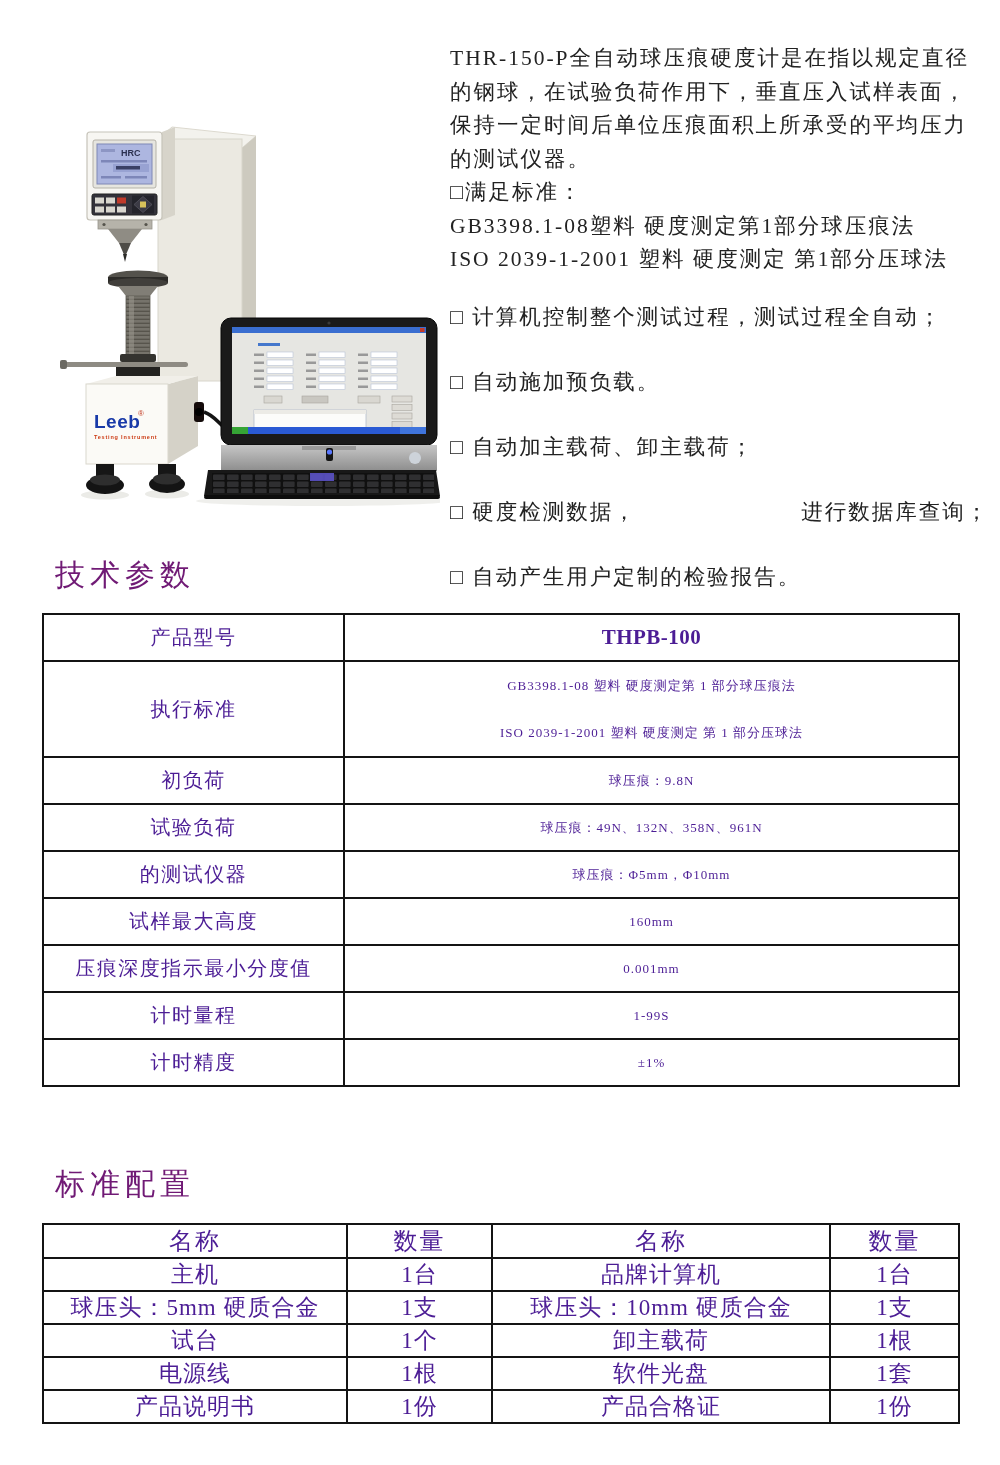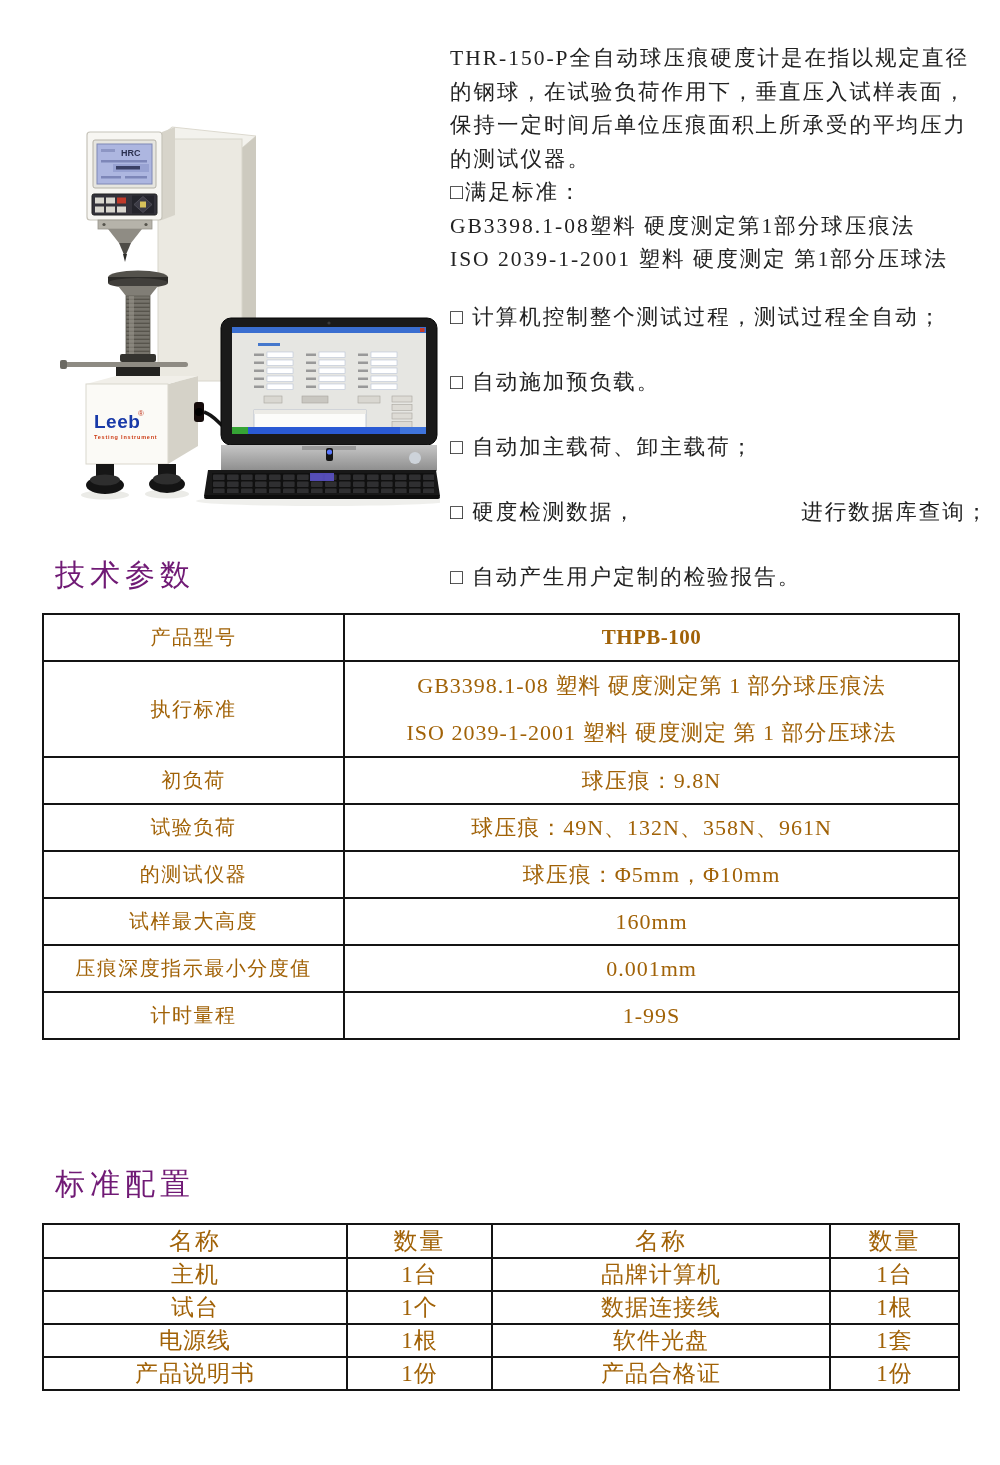--- a/index.html
+++ b/index.html
@@ -21,26 +21,26 @@
   }
   .sec-title{
     position:absolute;left:55px;margin:0;font-weight:normal;
     font-size:30px;letter-spacing:5px;color:#701a75;
   }
   #tech-title{top:555px;}
   #config-title{top:1164px;}
   table{border-collapse:collapse;table-layout:fixed;}
   td{
     border:2px solid #141414;text-align:center;vertical-align:middle;
-    font-size:20px;padding:0 6px;color:#a16207;overflow:hidden;
+    font-size:20px;padding:0 6px;color:#4c1d95;overflow:hidden;
   }
   .tech-table{position:absolute;left:42px;top:613px;width:916px;}
   .tech-table td{height:45px;}
   .tech-table tr.tall td{height:94px;}
-  .tech-table td.value{font-size:22px;letter-spacing:1px;}
+  .tech-table td.value{font-size:13px;letter-spacing:1px;}
   .tech-table td.value.multiline{white-space:pre-line;line-height:47px;}
   .tech-table td.value.model{font-weight:bold;font-size:21px;letter-spacing:0.5px;margin-left:21px;}
   .tech-table td.label{letter-spacing:1.5px;}
   .config-table{position:absolute;left:42px;top:1223px;width:916px;}
   .config-table td{height:31px;font-size:23px;letter-spacing:1px;}
   .config-table tr.head td{font-size:24px;letter-spacing:2px;}
 </style>
 </head>
 <body>
 
@@ -277,20 +277,24 @@
         <td class="value">160mm</td>
       </tr>
       <tr>
         <td class="label">压痕深度指示最小分度值</td>
         <td class="value">0.001mm</td>
       </tr>
       <tr>
         <td class="label">计时量程</td>
         <td class="value">1-99S</td>
       </tr>
+      <tr>
+        <td class="label">计时精度</td>
+        <td class="value">±1%</td>
+      </tr>
     </tbody>
 </table>
 
 <table class="config-table">
   <colgroup>
     <col style="width:304px">
       <col style="width:145px">
     <col style="width:338px">
       <col style="width:129px">
   </colgroup>
@@ -301,23 +305,29 @@
         <td>名称</td>
         <td>数量</td>
       </tr>
       <tr>
         <td>主机</td>
         <td>1台</td>
         <td>品牌计算机</td>
         <td>1台</td>
       </tr>
       <tr>
+        <td>球压头：5mm 硬质合金</td>
+        <td>1支</td>
+        <td>球压头：10mm 硬质合金</td>
+        <td>1支</td>
+      </tr>
+      <tr>
         <td>试台</td>
         <td>1个</td>
-        <td>数据连接线</td>
+        <td>卸主载荷</td>
         <td>1根</td>
       </tr>
       <tr>
         <td>电源线</td>
         <td>1根</td>
         <td>软件光盘</td>
         <td>1套</td>
       </tr>
       <tr>
         <td>产品说明书</td>

